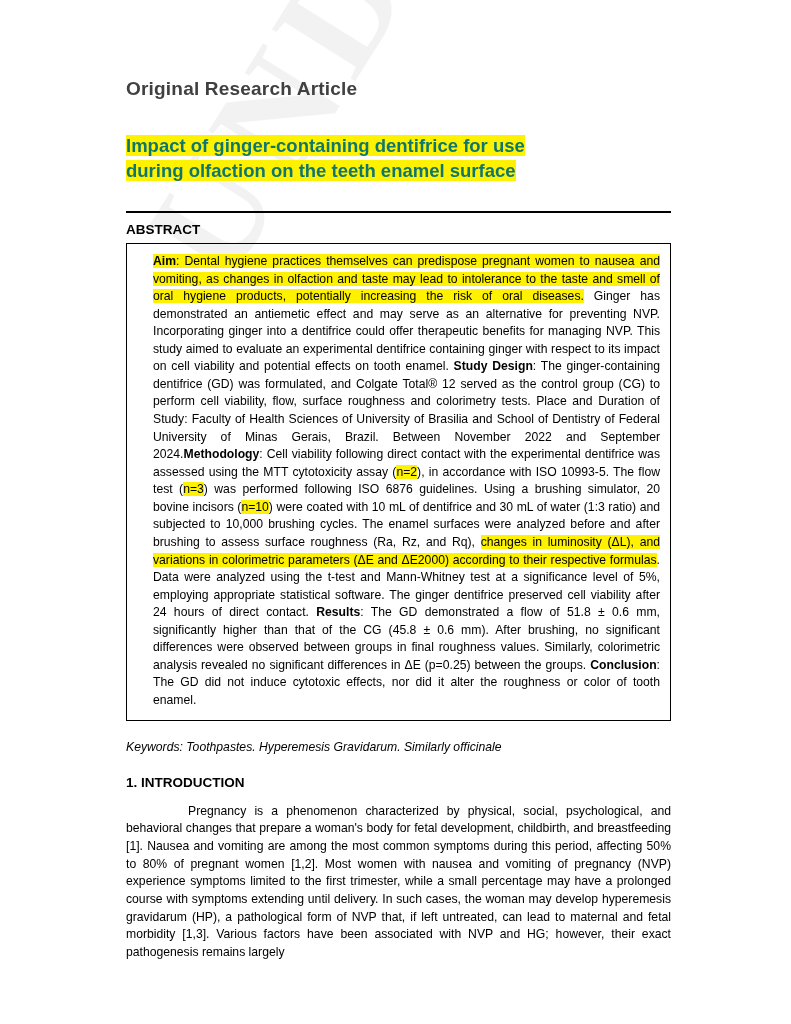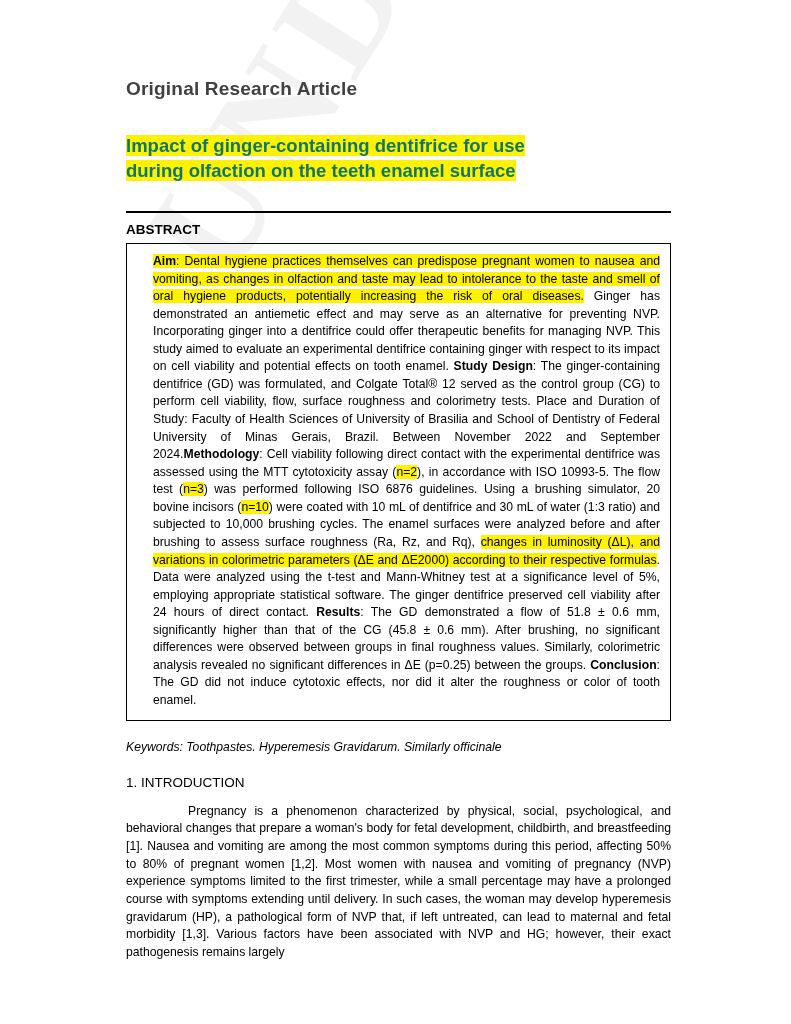--- a/index.html
+++ b/index.html
@@ -81,21 +81,21 @@
   }
   .abstract-text b { font-weight: 700; }
   .hl { background: #fff200; }
   .keywords {
     font-size: 12.2px;
     font-style: italic;
     margin: 19px 0 0 0;
   }
   .section-heading {
     font-size: 13.5px;
-    font-weight: 400;
+    font-weight: 700;
     margin: 21px 0 0 0;
   }
   .body-text {
     font-size: 12.2px;
     line-height: 1.45;
     text-align: justify;
     margin: 13px 0 7px 0;
   }
   .indent { display: inline-block; width: 62px; }
 </style>

